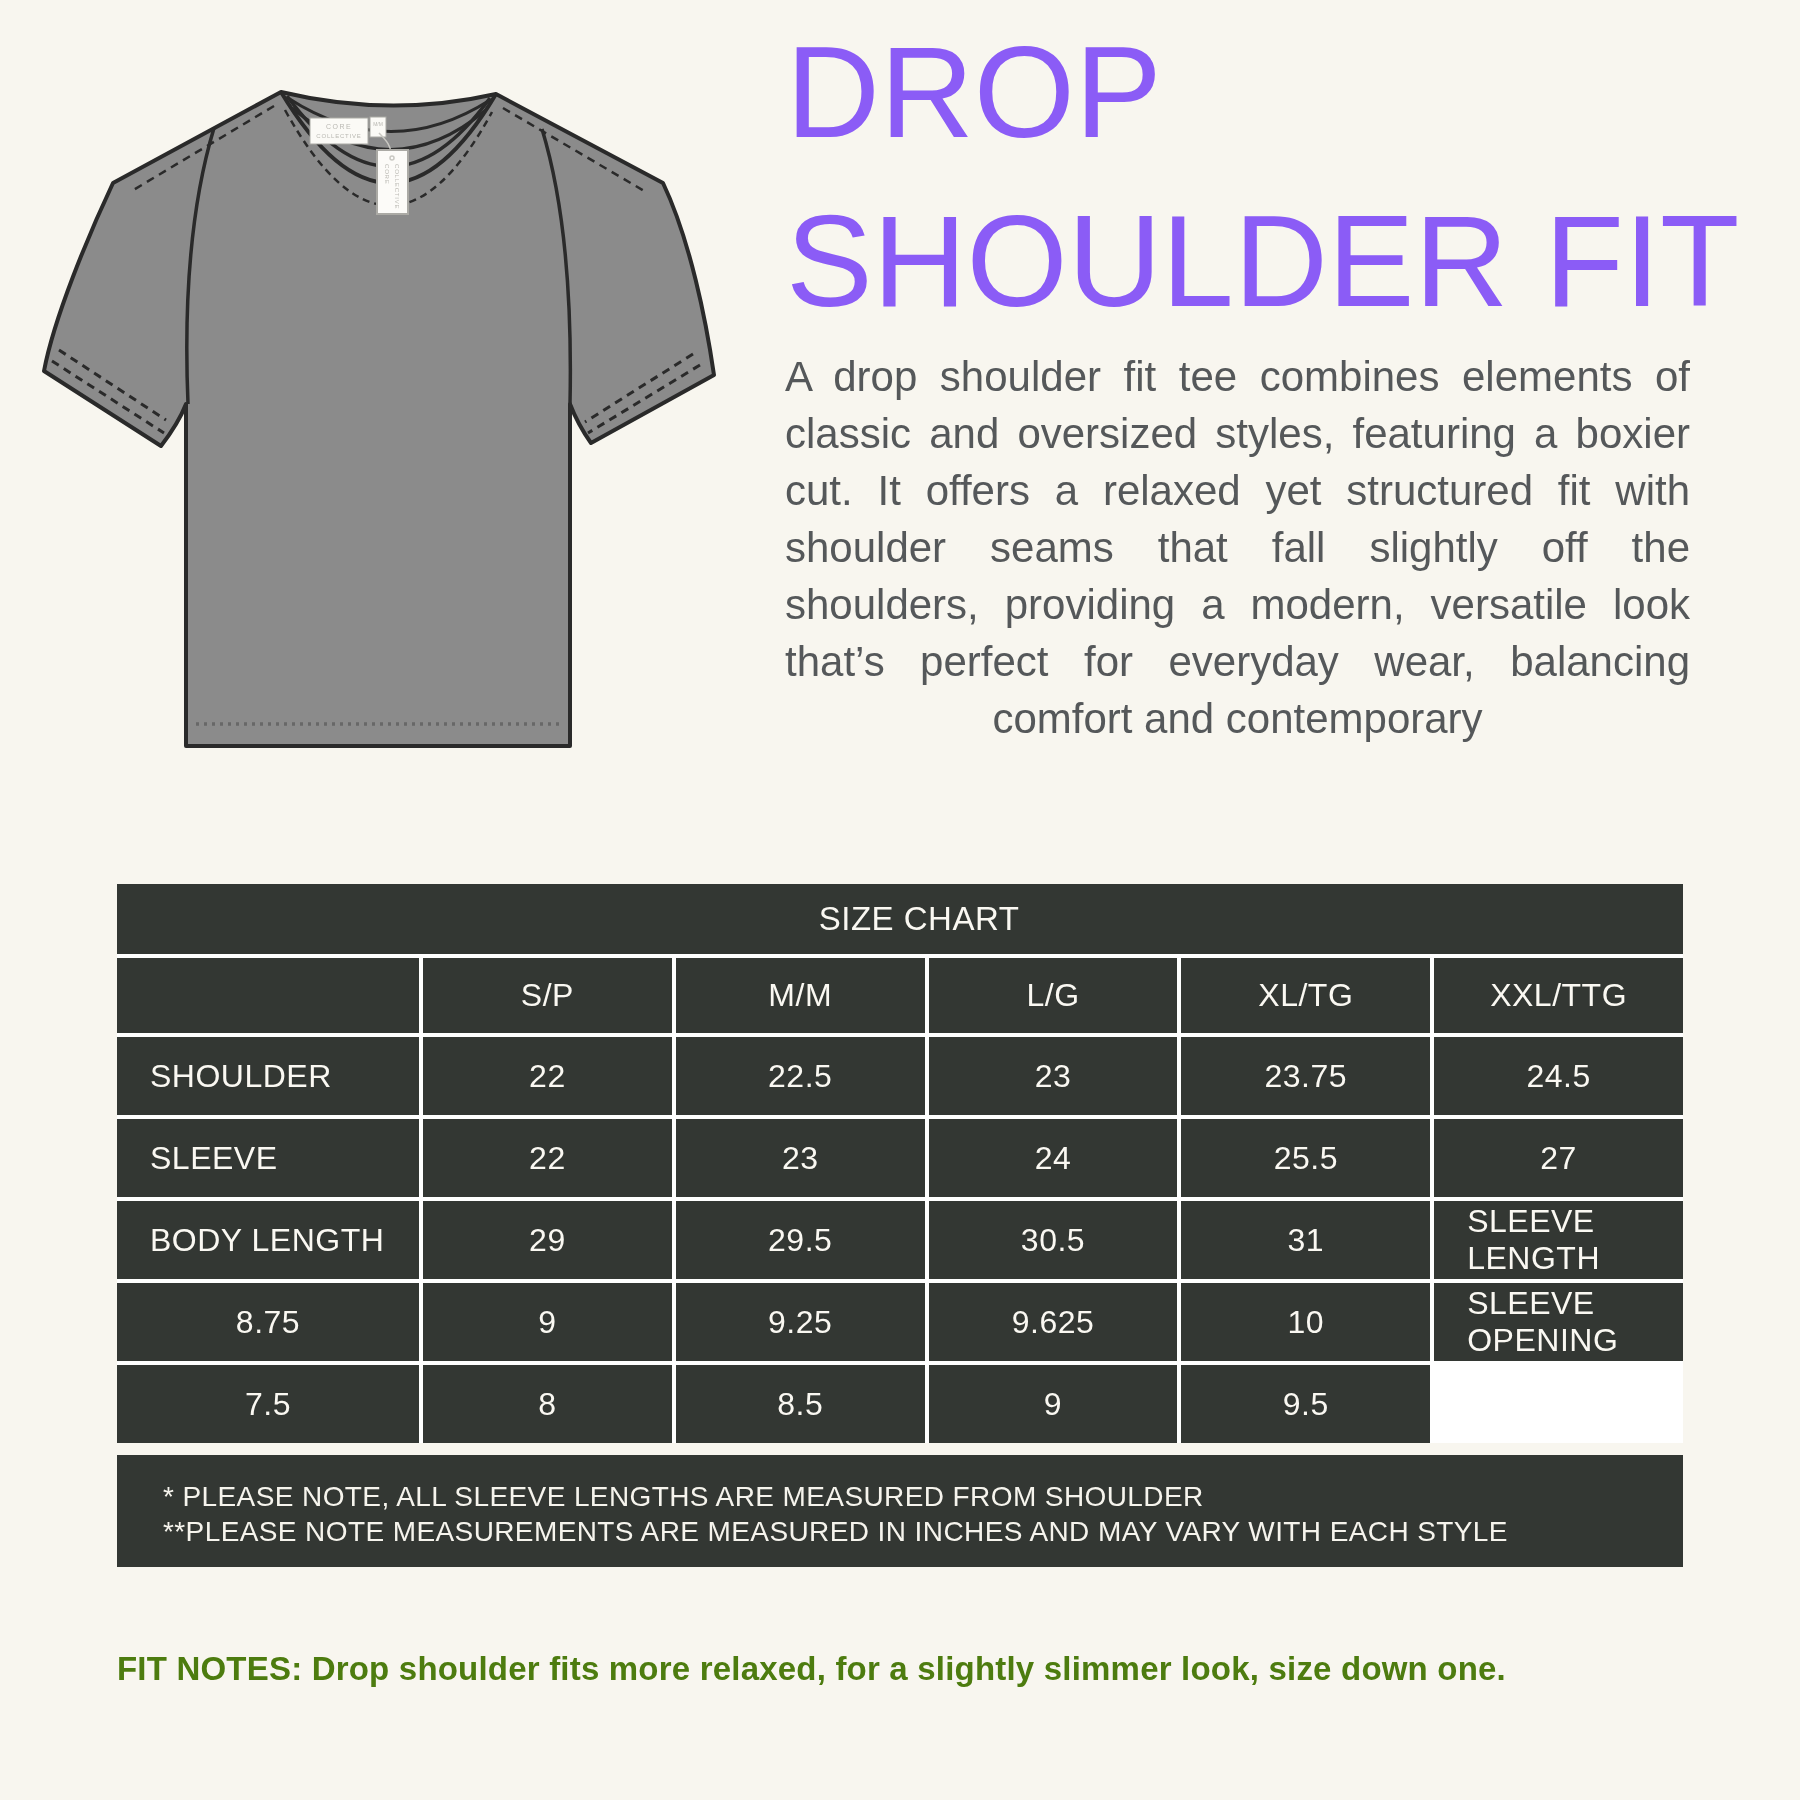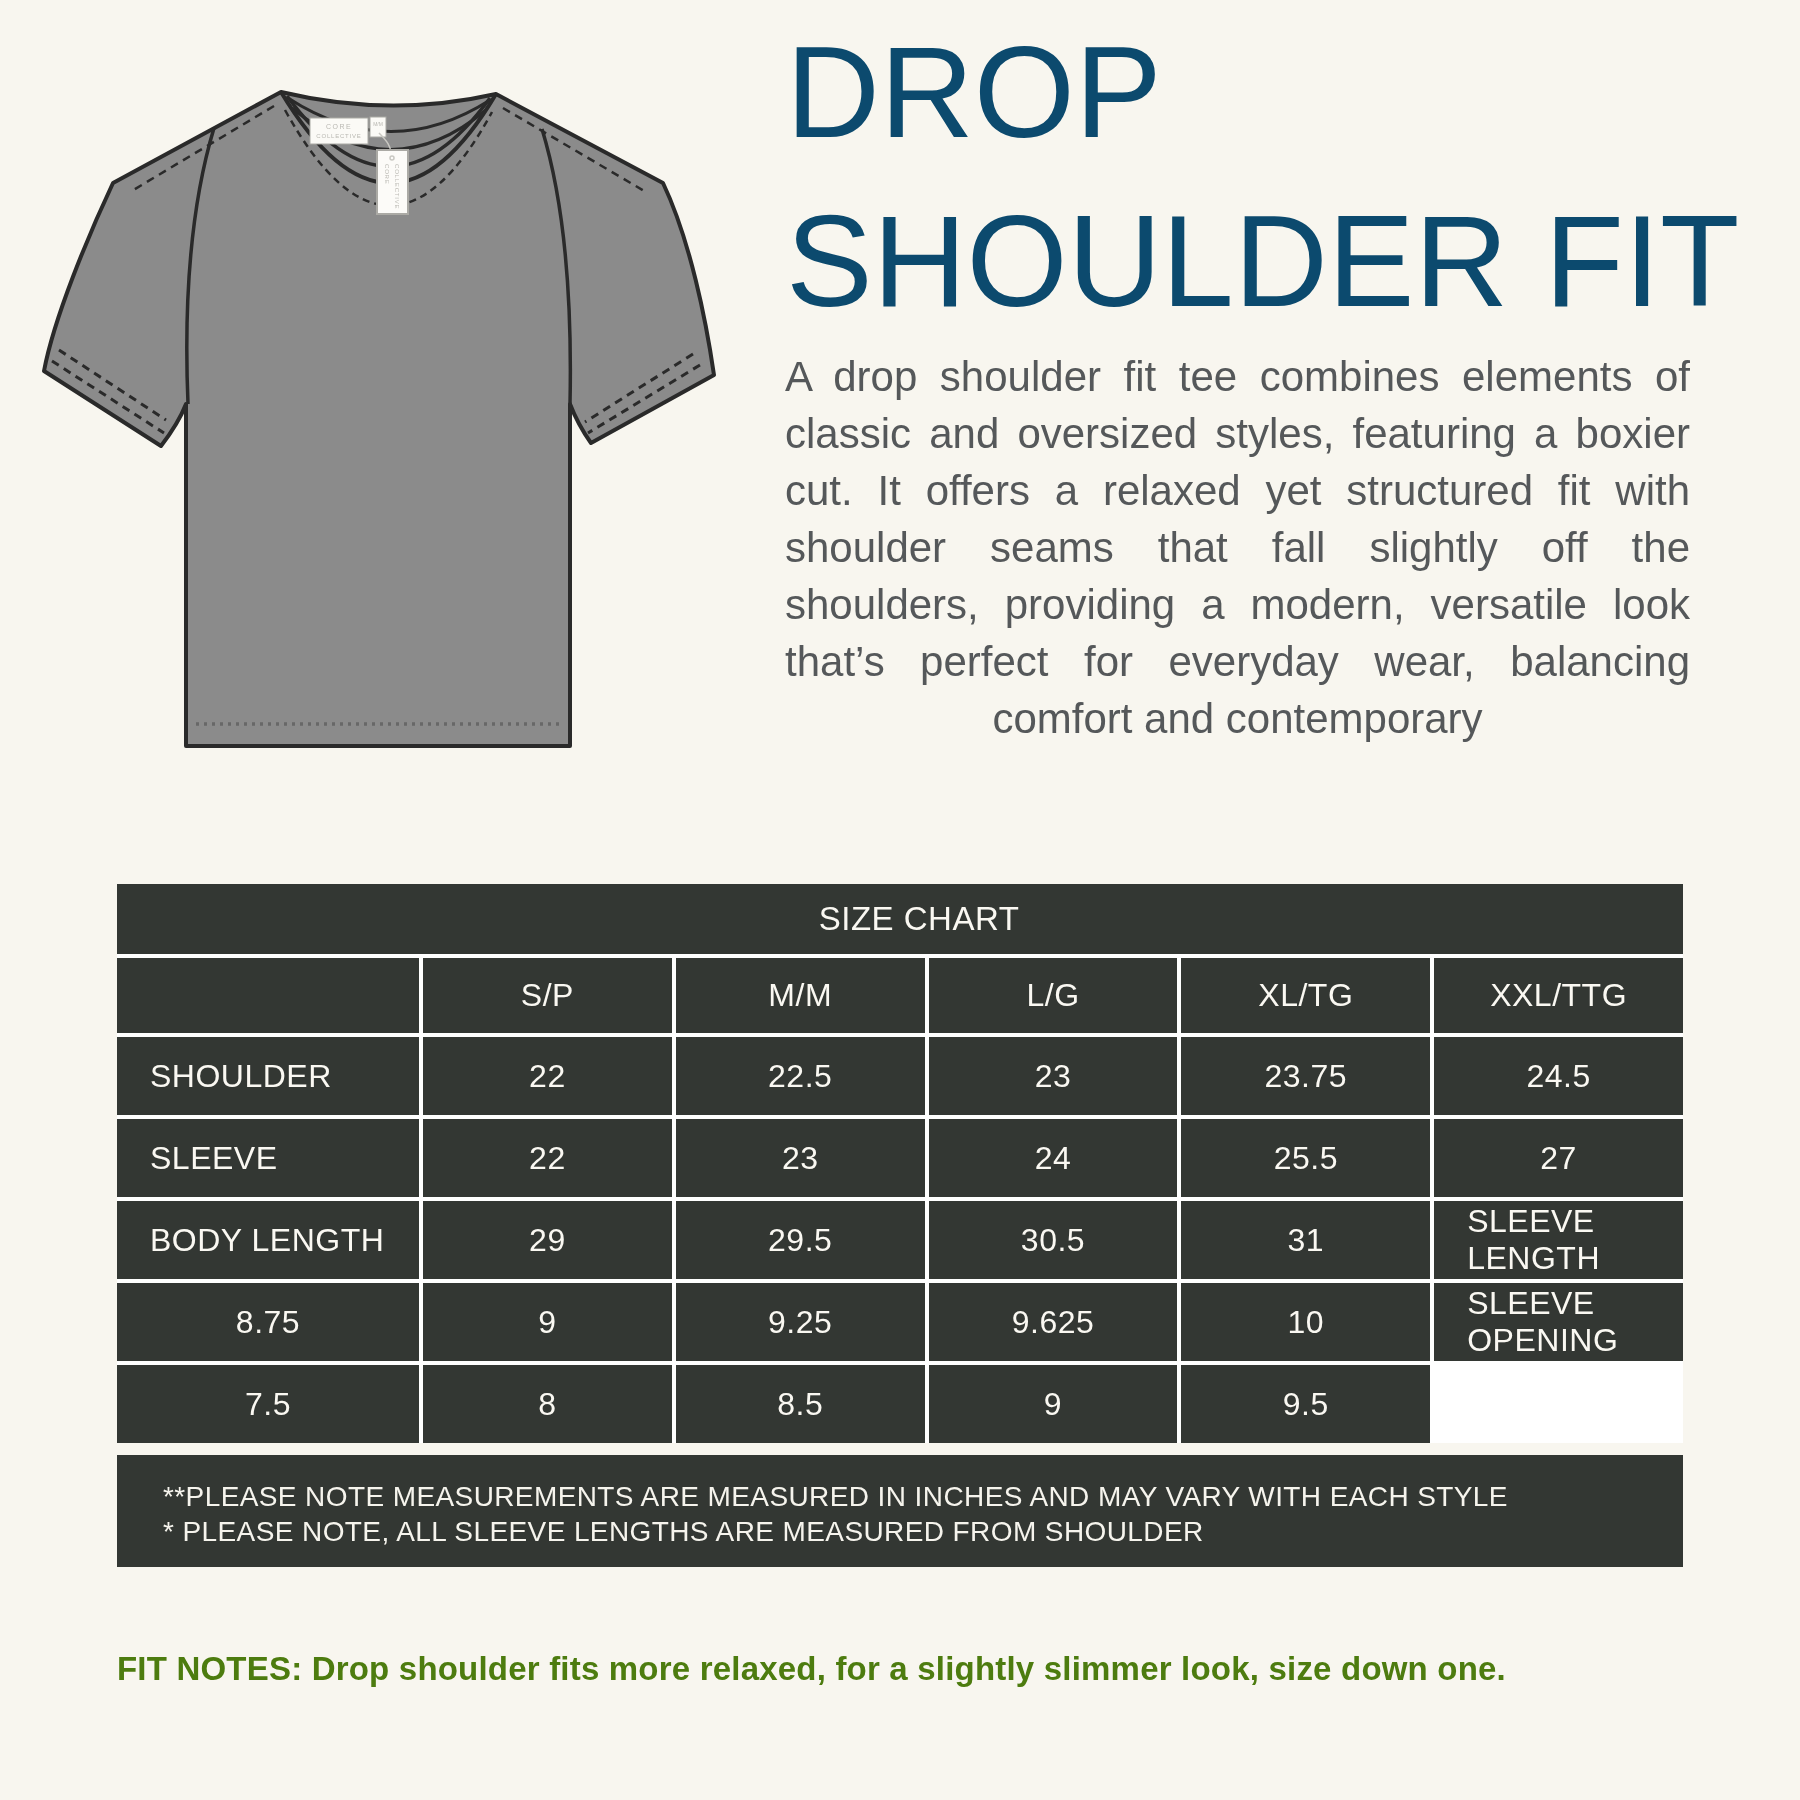--- a/index.html
+++ b/index.html
@@ -11,21 +11,21 @@
     overflow:hidden;
   }
 
   
   .shirt-wrap { position:absolute; left:38px; top:68px; width:680px; height:692px; }
 
   
   .title {
     position:absolute; left:786px; top:8px; width:980px;
     font-size:130px; line-height:169px; font-weight:400;
-    color:#0c4a6e; letter-spacing:0px; white-space:nowrap;
+    color:#8b5cf6; letter-spacing:0px; white-space:nowrap;
   }
 
   
   .description {
     position:absolute; left:785px; top:348px; width:905px;
     font-size:42px; line-height:57px; font-weight:400;
     color:#55585A;
     text-align:justify; text-align-last:center;
   }
 
@@ -177,17 +177,17 @@
 
   <div class="row-label">SLEEVE OPENING</div>
   <div>7.5</div>
   <div>8</div>
   <div>8.5</div>
   <div>9</div>
   <div>9.5</div>
 </div>
 
 <div class="notes-box">
+  <div>* PLEASE NOTE, ALL SLEEVE LENGTHS ARE MEASURED FROM SHOULDER</div>
   <div>**PLEASE NOTE MEASUREMENTS ARE MEASURED IN INCHES AND MAY  VARY WITH EACH STYLE</div>
-  <div>* PLEASE NOTE, ALL SLEEVE LENGTHS ARE MEASURED FROM SHOULDER</div>
 </div>
 
 <div class="fit-notes">FIT NOTES: Drop shoulder fits more relaxed, for a slightly slimmer look, size down one.</div>
 
 </body></html>

